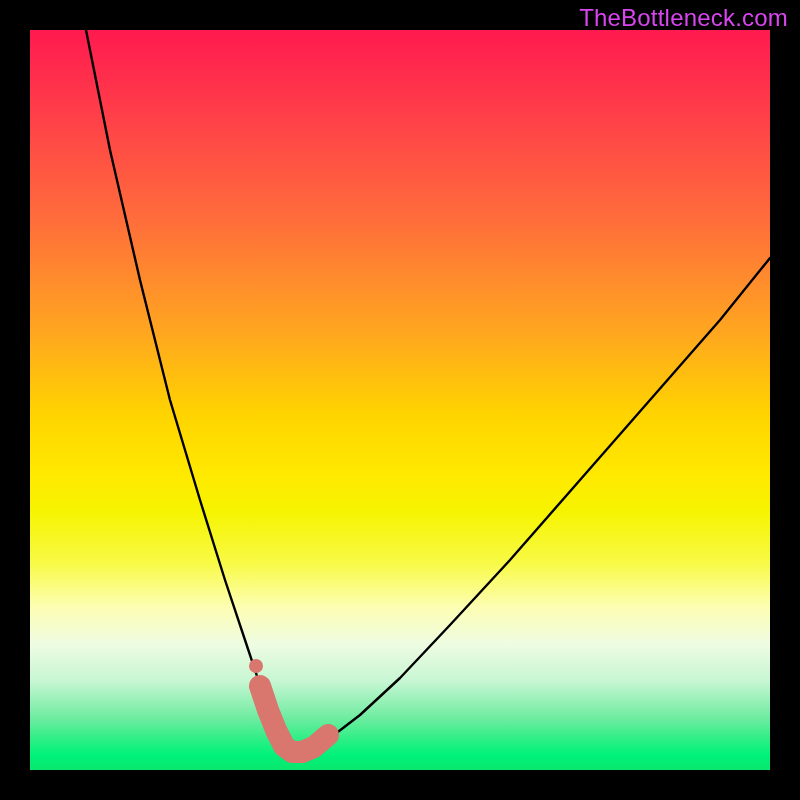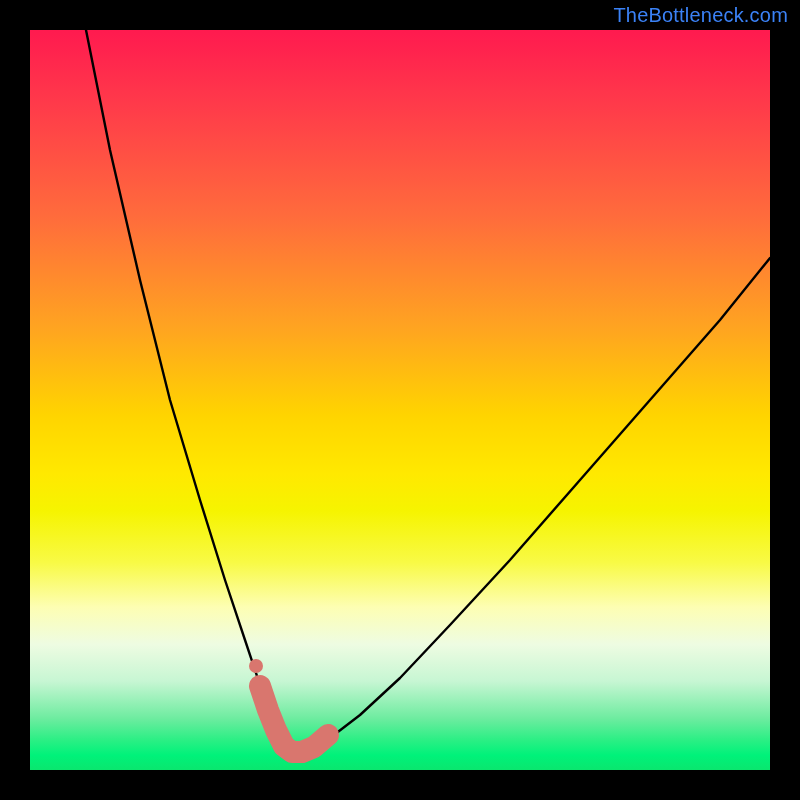--- a/index.html
+++ b/index.html
@@ -41,22 +41,22 @@
       #6eeca0 93%,
       #2aef84 96%,
       #00f27a 98%,
       #0ae66e 100%
     );
   }
   .watermark {
     position: absolute;
     top: 4px;
     right: 12px;
-    color: #3b82f6;
-    font-size: 20px;
+    color: #d946ef;
+    font-size: 24px;
     letter-spacing: 0.2px;
     font-weight: 500;
   }
   svg.curve {
     position: absolute;
     top: 0;
     left: 0;
     width: 740px;
     height: 740px;
   }

